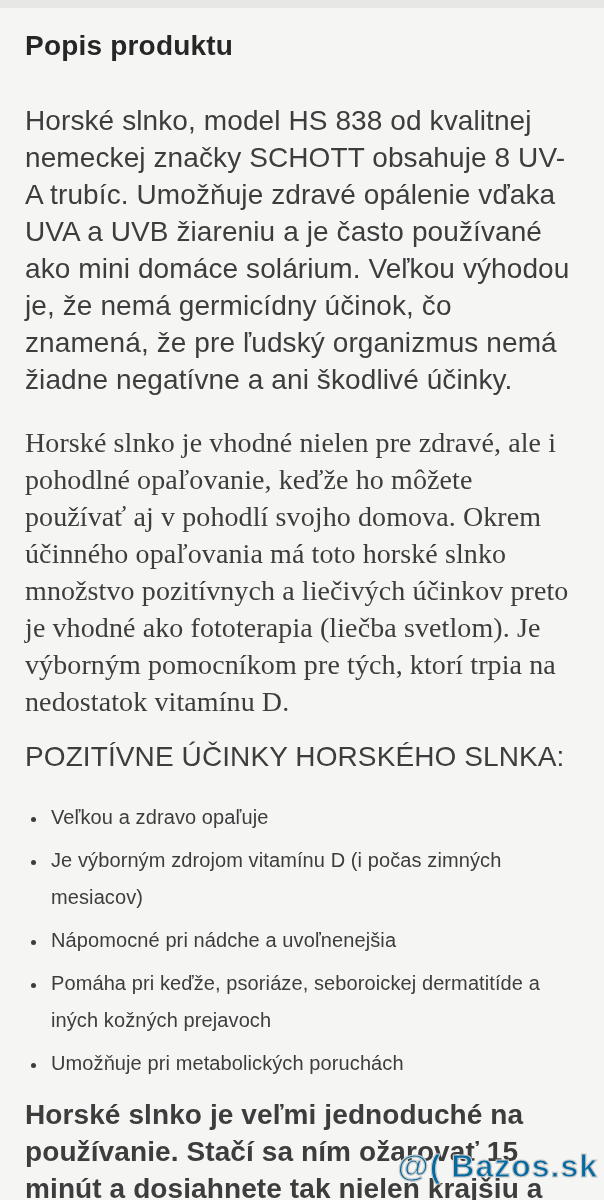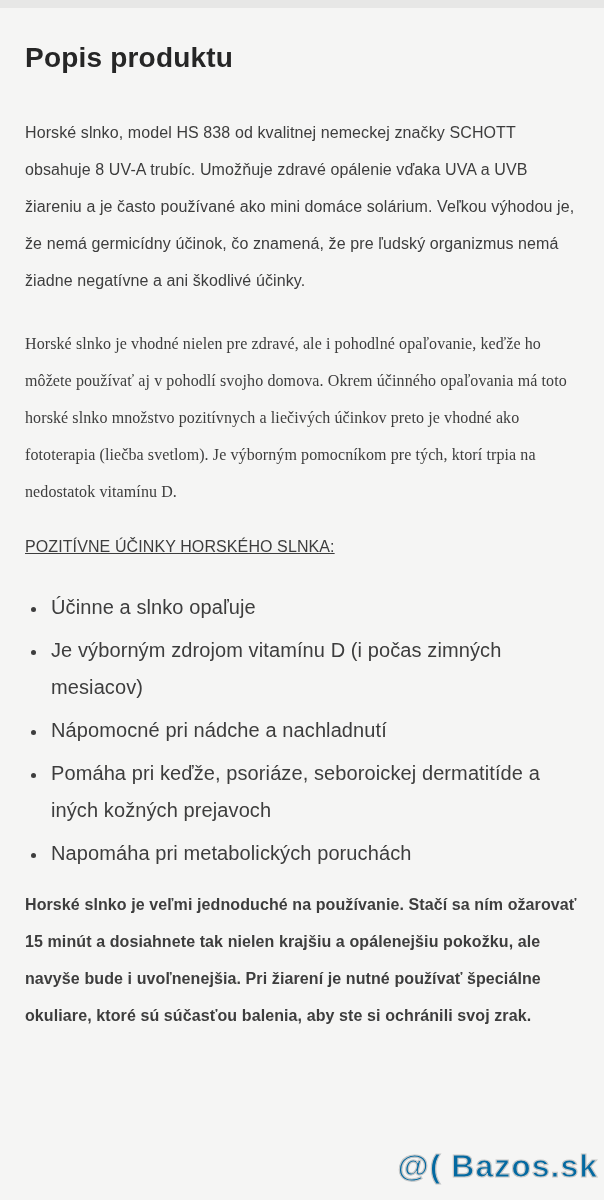--- a/index.html
+++ b/index.html
@@ -7,47 +7,47 @@
     padding: 0;
     background: #f5f5f4;
   }
   .page {
     position: relative;
     width: 604px;
     height: 1200px;
     background: #f5f5f4;
     overflow: hidden;
     box-sizing: border-box;
-    padding: 16px 25px;
+    padding: 4px 25px;
     font-family: "Liberation Sans", sans-serif;
     color: #3d3d3d;
   }
   .top-strip {
     position: absolute;
     top: 0; left: 0; right: 0;
     height: 8px;
     background: #e7e7e6;
   }
   h1.section-title {
     margin: 24px 0 0 0;
     font-size: 28px;
     line-height: 36px;
     font-weight: 700;
     color: #262626;
     letter-spacing: 0.2px;
   }
   p.body {
-    font-size: 16px;
+    font-size: 28px;
     line-height: 37px;
     margin: 0;
     letter-spacing: 0.1px;
   }
   p.intro      { margin-top: 38px; }
   p.second     { margin-top: 26px; font-family: Liberation Serif, serif; }
-  p.benefits-heading { margin-top: 18px; text-decoration: underline; }
+  p.benefits-heading { margin-top: 18px; }
   p.usage      { margin-top: 14px; font-weight: bold; }
   p.characteristics-heading { margin-top: 12px; }
   ul.benefits {
     margin: 24px 0 0 0;
     padding: 0 0 0 23px;
     font-size: 20px;
     line-height: 37px;
     letter-spacing: 0.1px;
   }
   ul.benefits li {
@@ -81,25 +81,25 @@
 
   <h1 class="section-title">Popis produktu</h1>
 
   <p class="body intro">Horské slnko, model HS 838 od kvalitnej nemeckej značky SCHOTT obsahuje 8 UV-A trubíc. Umožňuje zdravé opálenie vďaka UVA a UVB žiareniu a je často používané ako mini domáce solárium. Veľkou výhodou je, že nemá germicídny účinok, čo znamená, že pre ľudský organizmus nemá žiadne negatívne a ani škodlivé účinky.</p>
 
   <p class="body second">Horské slnko je vhodné nielen pre zdravé, ale i pohodlné opaľovanie, keďže ho môžete používať aj v pohodlí svojho domova. Okrem účinného opaľovania má toto horské slnko množstvo pozitívnych a liečivých účinkov preto je vhodné ako fototerapia (liečba svetlom). Je výborným pomocníkom pre tých, ktorí trpia na nedostatok vitamínu D.</p>
 
   <p class="body benefits-heading">POZITÍVNE ÚČINKY HORSKÉHO SLNKA:</p>
 
   <ul class="benefits">
-    <li>Účinne a slnko opaľuje</li>
+    <li>Veľkou a zdravo opaľuje</li>
     <li>Je výborným zdrojom vitamínu D (i počas zimných mesiacov)</li>
-    <li>Nápomocné pri nádche a nachladnutí</li>
+    <li>Nápomocné pri nádche a uvoľnenejšia</li>
     <li>Pomáha pri keďže, psoriáze, seboroickej dermatitíde a iných kožných prejavoch</li>
-    <li>Napomáha pri metabolických poruchách</li>
+    <li>Umožňuje pri metabolických poruchách</li>
   </ul>
 
   <p class="body usage">Horské slnko je veľmi jednoduché na používanie. Stačí sa ním ožarovať 15 minút a dosiahnete tak nielen krajšiu a opálenejšiu pokožku, ale navyše bude i uvoľnenejšia. Pri žiarení je nutné používať špeciálne okuliare, ktoré sú súčasťou balenia, aby ste si ochránili svoj zrak.</p>
 
 
   <div class="watermark">@( Bazos.sk</div>
 
 </div>
 
 </body></html>

